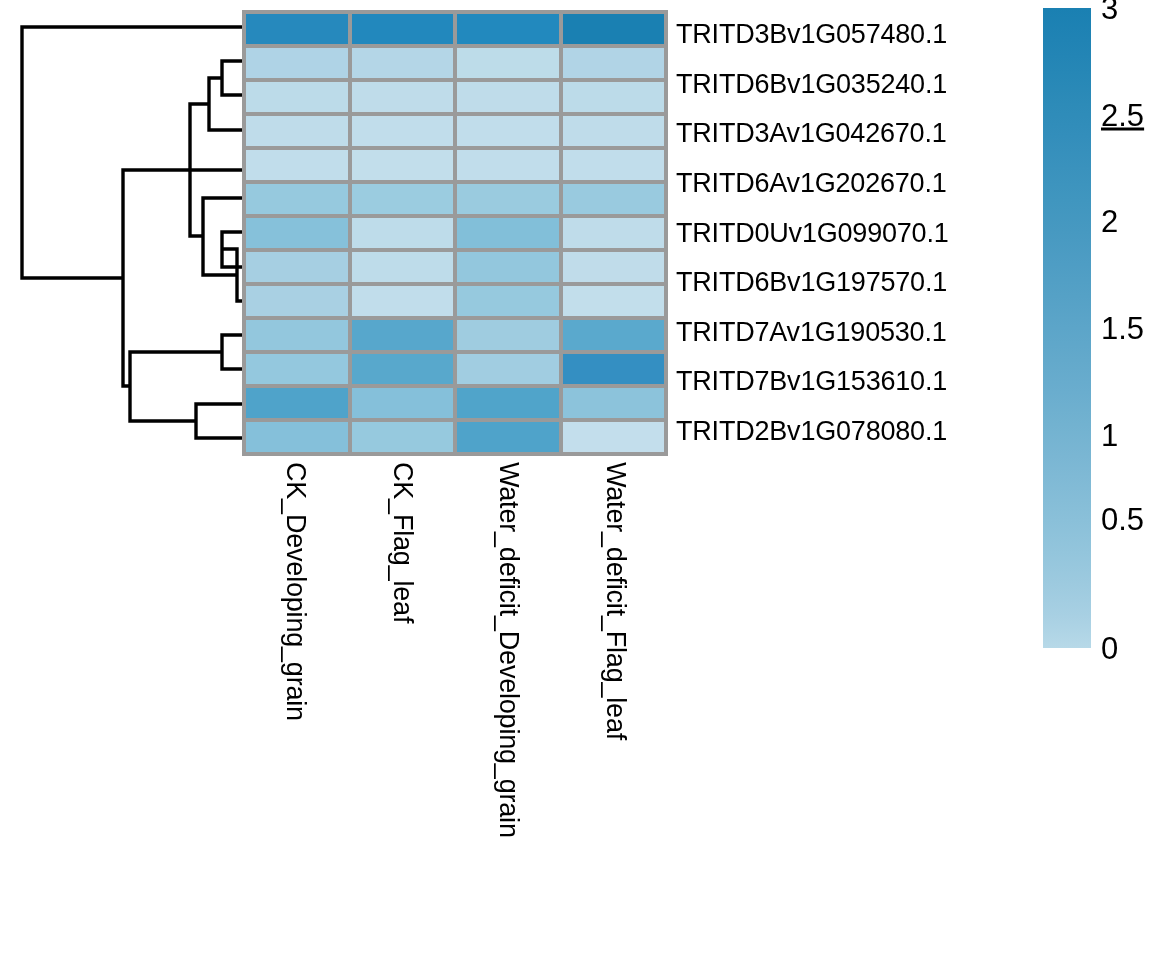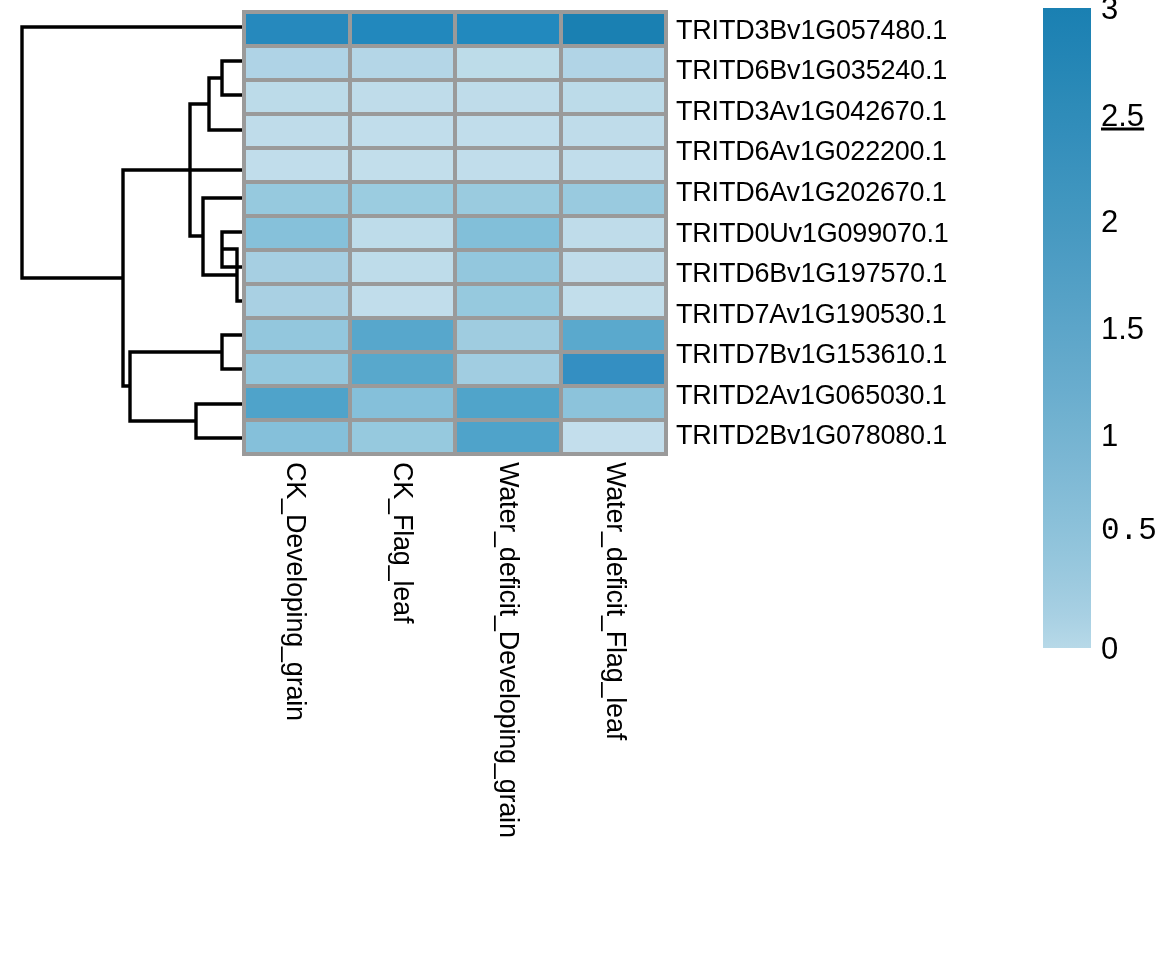--- a/index.html
+++ b/index.html
@@ -218,27 +218,25 @@
         <div class="hcell" style="background: rgb(150, 201, 222);"></div>
         <div class="hcell" style="background: rgb(79, 163, 202);"></div>
         <div class="hcell" style="background: rgb(195, 222, 236);"></div>
       </div>
   </div>
 
   <div id="row-labels">
       <div class="row-label">TRITD3Bv1G057480.1</div>
       <div class="row-label">TRITD6Bv1G035240.1</div>
       <div class="row-label">TRITD3Av1G042670.1</div>
-      <div class="row-label">TRITD6Av1G022200.1</div>
       <div class="row-label">TRITD6Av1G202670.1</div>
       <div class="row-label">TRITD0Uv1G099070.1</div>
       <div class="row-label">TRITD6Bv1G197570.1</div>
       <div class="row-label">TRITD7Av1G190530.1</div>
       <div class="row-label">TRITD7Bv1G153610.1</div>
-      <div class="row-label">TRITD2Av1G065030.1</div>
       <div class="row-label">TRITD2Bv1G078080.1</div>
     </div>
 
   <div id="col-labels">
       <div class="col-label-cell">
         <span class="col-label">CK_Developing_grain</span>
       </div>
       <div class="col-label-cell">
         <span class="col-label">CK_Flag_leaf</span>
       </div>
@@ -251,18 +249,18 @@
     </div>
 
   <div id="colorbar-wrap">
     <div id="colorbar" style="background: linear-gradient(to top, rgb(183, 217, 232) 0%, rgb(168, 208, 227) 5%, rgb(157, 202, 223) 10%, rgb(147, 197, 220) 15%, rgb(138, 192, 217) 20%, rgb(130, 187, 214) 25%, rgb(122, 182, 211) 30%, rgb(114, 178, 208) 35%, rgb(106, 173, 206) 40%, rgb(99, 169, 203) 45%, rgb(92, 165, 201) 50%, rgb(85, 161, 198) 55%, rgb(78, 157, 196) 60%, rgb(71, 153, 193) 65%, rgb(64, 150, 191) 70%, rgb(58, 146, 189) 75%, rgb(51, 142, 187) 80%, rgb(45, 139, 184) 85%, rgb(38, 135, 182) 90%, rgb(32, 131, 180) 95%, rgb(26, 128, 178) 100%);"></div>
     <div id="colorbar-ticks">
         <div class="cb-tick" style="top: 0px;">3</div>
         <div class="cb-tick" style="top: 106.667px; text-decoration: underline;">2.5</div>
         <div class="cb-tick" style="top: 213.333px;">2</div>
         <div class="cb-tick" style="top: 320px;">1.5</div>
         <div class="cb-tick" style="top: 426.667px;">1</div>
-        <div class="cb-tick" style="top: 522px; font-family: Liberation Mono, monospace;">0.5</div>
+        <div class="cb-tick" style="top: 511px;">0.5</div>
         <div class="cb-tick" style="top: 640px;">0</div>
       </div>
   </div>
 
 </div>
 
 </body></html>

